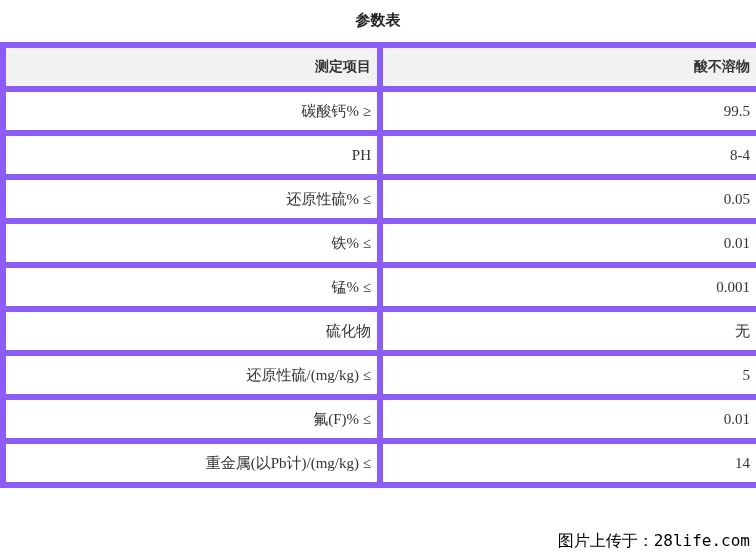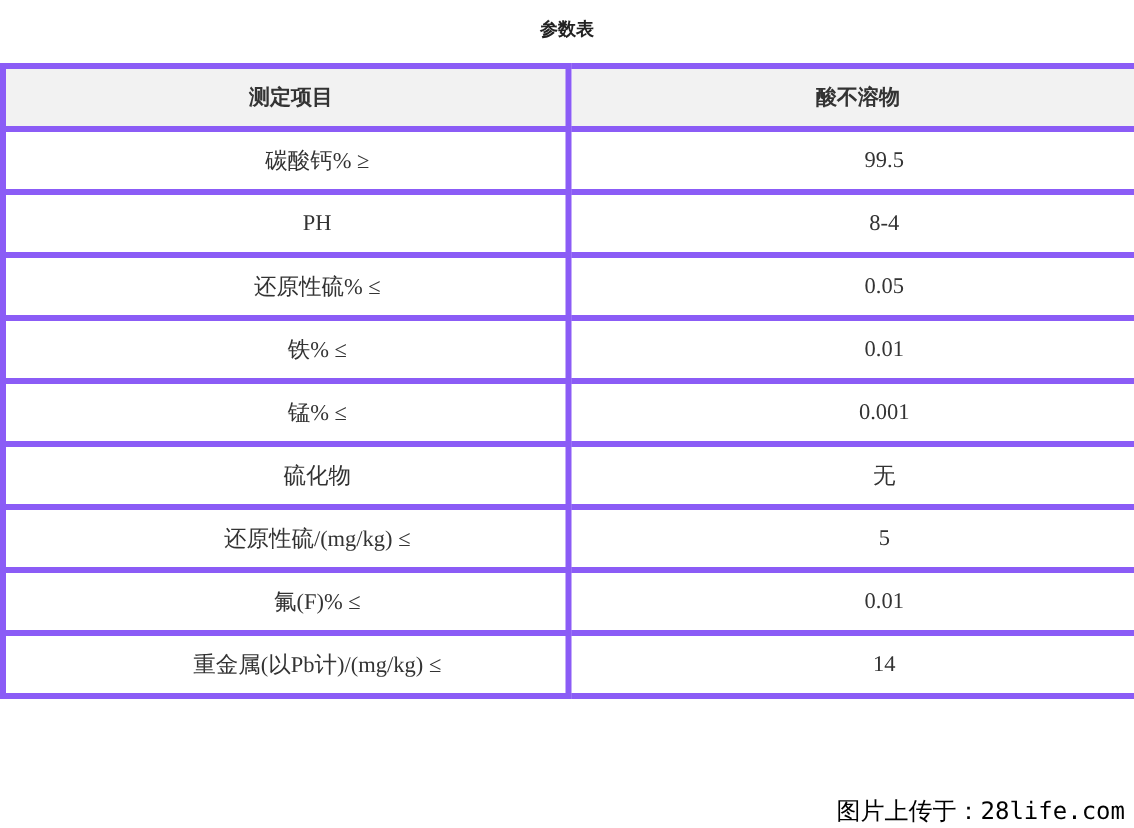--- a/index.html
+++ b/index.html
@@ -13,37 +13,37 @@
     position: relative;
     overflow: hidden;
     font-family: "Liberation Sans", sans-serif;
     color: #333333;
   }
   .page-title {
     padding-top: 11px;
     height: 17px;
     margin-bottom: 14px;
     text-align: center;
-    font-size: 12px;
+    font-size: 15px;
     font-weight: bold;
     color: #222222;
     font-family: "Liberation Sans", sans-serif;
   }
   table.param-table {
     width: 756px;
     border-collapse: collapse;
     table-layout: fixed;
   }
   table.param-table th,
   table.param-table td {
-    border: 4px solid #8b5cf6;
+    border: 6px solid #8b5cf6;
     height: 38px;
     padding: 0 6px 0 13px;
     vertical-align: middle;
-    text-align: center;
+    text-align: right;
     overflow: hidden;
     white-space: nowrap;
   }
   table.param-table th {
     background: #f2f2f2;
     font-size: 14px;
     font-weight: bold;
     color: #333333;
     font-family: "Liberation Sans", sans-serif;
   }

